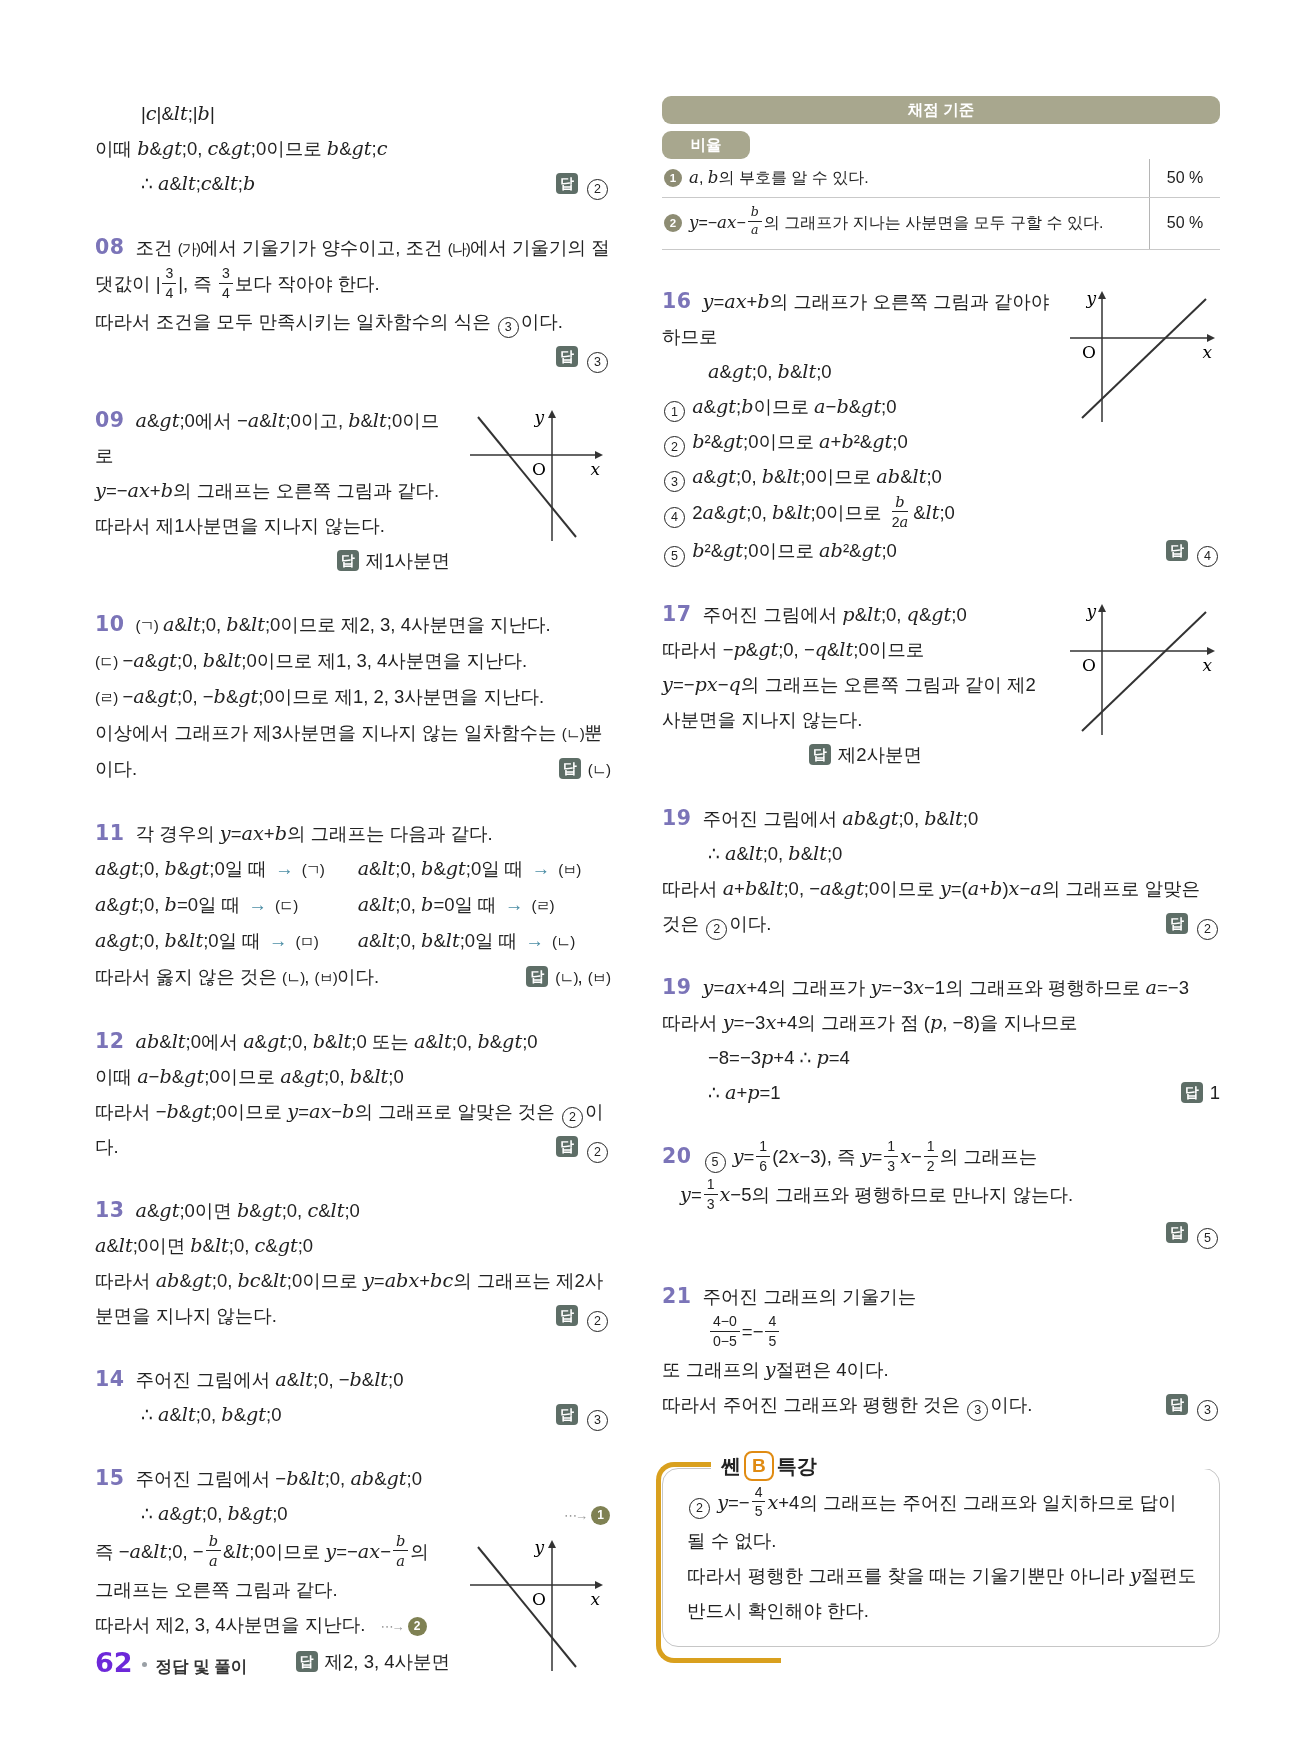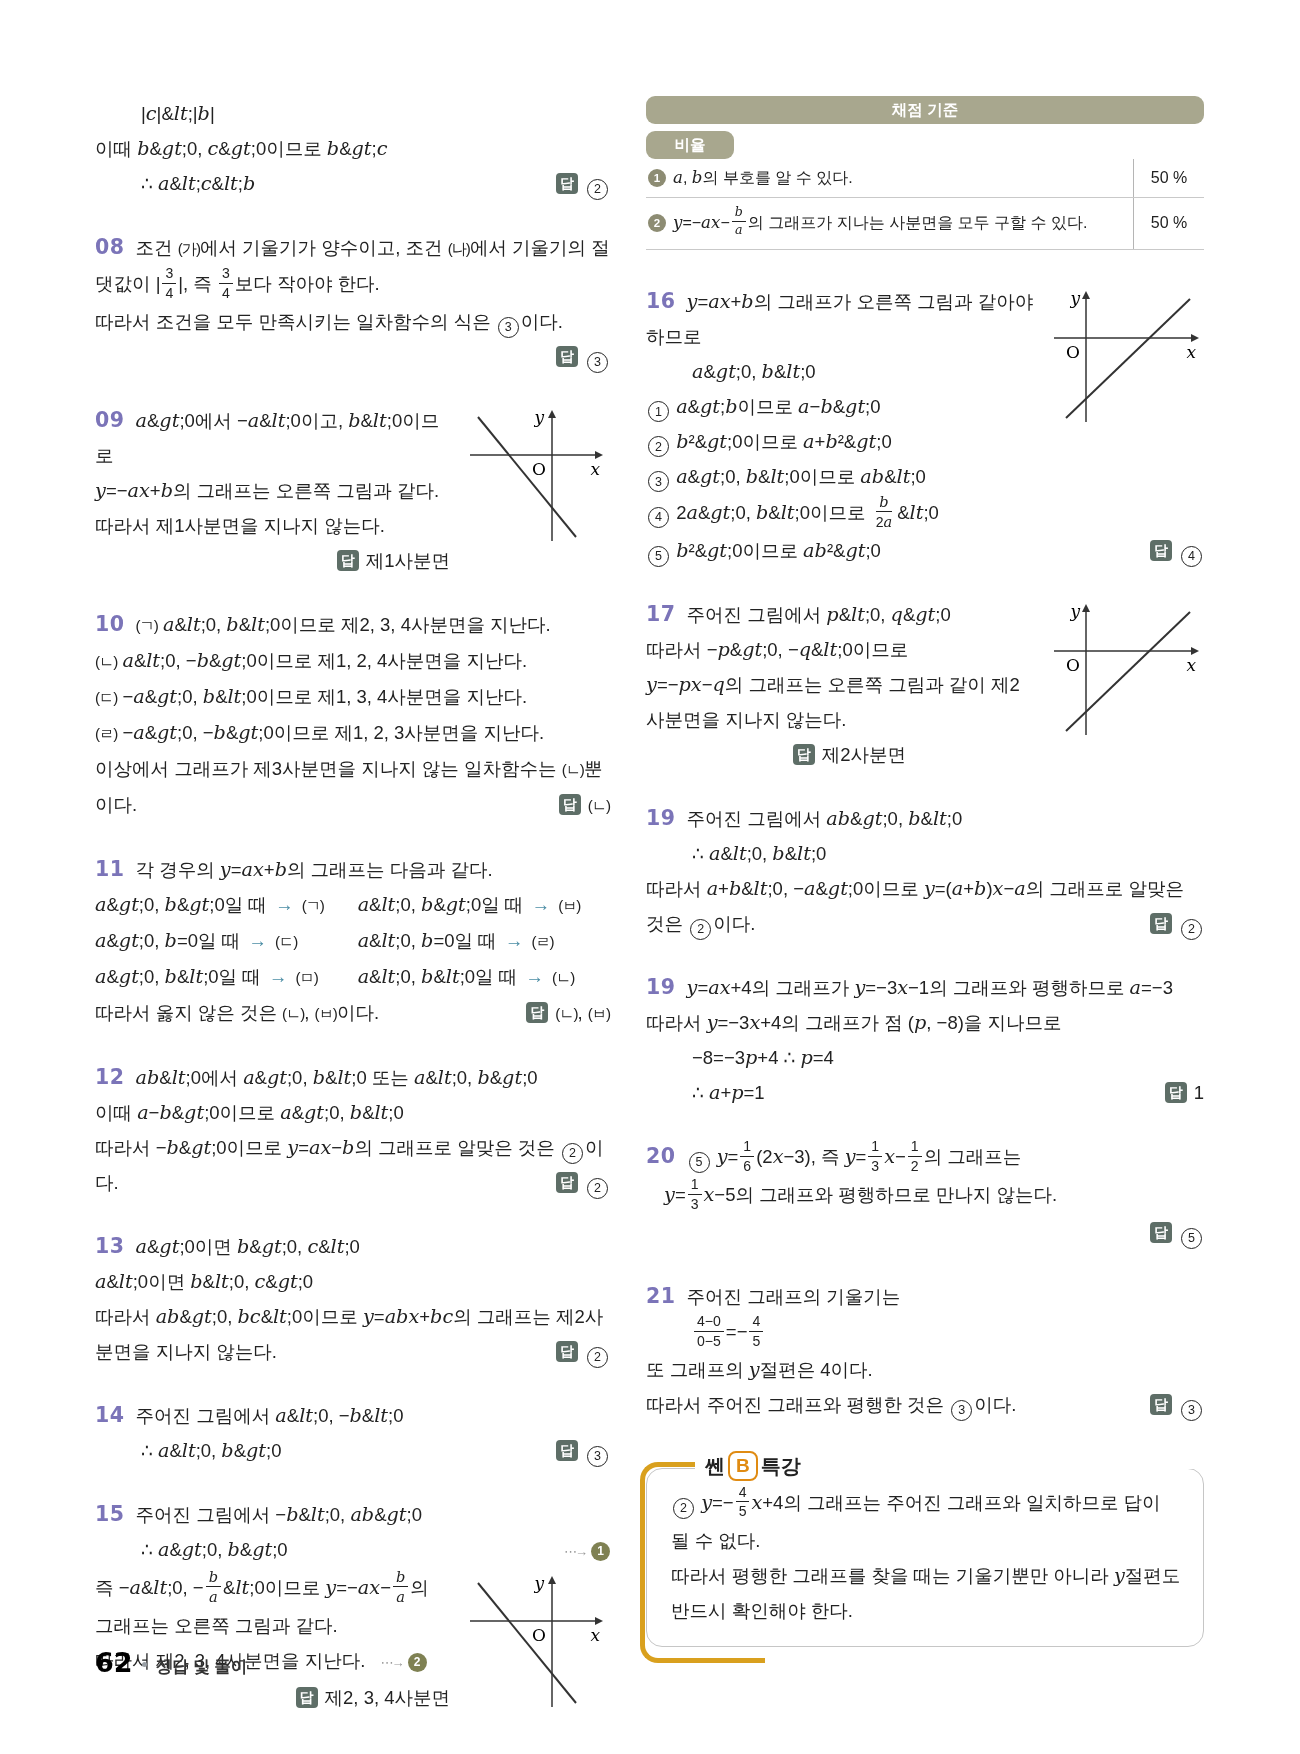--- a/index.html
+++ b/index.html
@@ -1,18 +1,18 @@
 <!DOCTYPE html>
 <html><head>
 <meta charset="utf-8">
 <style>
   html,body{margin:0;padding:0;background:#ffffff;}
   .page{position:relative;width:1300px;height:1754px;background:#ffffff;overflow:hidden;
         font-family:"Liberation Sans","DejaVu Sans",sans-serif;color:#222;font-size:18.5px;line-height:35px;}
-  .cols{position:absolute;left:95px;top:96px;display:flex;gap:36px;}
+  .cols{position:absolute;left:95px;top:96px;display:flex;gap:52px;}
   .col{display:block;}
   .col-left{width:515px;}
   .col-right{width:558px;}
   .block{margin-bottom:29px;}
   .ln{display:flow-root;min-height:35px;}
   .ln.ind{padding-left:46px;}
   .ln.ind-sm{padding-left:18px;}
   .ln.ansline{min-height:35px;}
   .bnum{color:#7b74b8;font-weight:bold;font-size:20.5px;margin-right:11px;
         font-family:"DejaVu Sans",sans-serif;letter-spacing:0.5px;}
@@ -57,21 +57,21 @@
   .sp-bracket{position:absolute;left:-7px;top:-7px;width:120px;height:calc(100% + 14px);
               border:5px solid #d9a01e;border-right:none;border-radius:18px 0 0 18px;pointer-events:none;}
   .sp-bracket::after{content:"";position:absolute;right:0;top:5px;bottom:5px;left:38px;background:transparent;}
   .sp-mask-t{position:absolute;left:130px;top:-12px;right:-10px;height:12px;background:#fff;}
   .sp-label{position:absolute;top:-20px;left:48px;background:#ffffff;padding:0 10px;display:flex;
             align-items:center;gap:3px;font-weight:bold;font-size:20px;color:#222;line-height:34px;}
   .sp-b{color:#e08b12;border:2.5px solid #e08b12;border-radius:8px;padding:0 6px;font-size:19px;
         font-weight:bold;background:#fff;line-height:26px;}
   
   .footer{position:absolute;left:95px;top:1645px;display:flex;align-items:baseline;gap:9px;}
-  .f-num{font-size:27px;font-weight:bold;color:#000000;font-family:"DejaVu Sans",sans-serif;}
+  .f-num{font-size:27px;font-weight:bold;color:#6d28d9;font-family:"DejaVu Sans",sans-serif;}
   .f-dot{width:5px;height:5px;border-radius:50%;background:#9aa0a6;align-self:center;}
   .f-label{font-size:16.5px;color:#333;font-weight:bold;}
   svg text{font-family:"DejaVu Serif","Liberation Serif",serif;}
 </style>
 </head>
 <body>
 
 <div class="page">
   <div class="cols">
     <div class="col col-left" id="colL">
@@ -115,21 +115,20 @@
           <div class="ln">따라서 제1사분면을 지나지 않는다.</div>
           <div class="ln ansline">
             <span class="ans">
               <span class="ans-badge">답</span>
               <span class="ans-val">제1사분면</span>
             </span>
           </div>
         </div>
         <div class="block">
           <div class="ln"><span class="bnum">10</span><span class="pn">(ㄱ)</span> <i class="mv">a</i>&amp;<i class="mv">lt</i>;0, <i class="mv">b</i>&amp;<i class="mv">lt</i>;0이므로 제2, 3, 4사분면을 지난다.</div>
-          <div class="ln"><span class="pn">(ㄴ)</span> <i class="mv">a</i>&amp;<i class="mv">lt</i>;0, −<i class="mv">b</i>&amp;<i class="mv">gt</i>;0이므로 제1, 2, 4사분면을 지난다.</div>
           <div class="ln"><span class="pn">(ㄷ)</span> −<i class="mv">a</i>&amp;<i class="mv">gt</i>;0, <i class="mv">b</i>&amp;<i class="mv">lt</i>;0이므로 제1, 3, 4사분면을 지난다.</div>
           <div class="ln"><span class="pn">(ㄹ)</span> −<i class="mv">a</i>&amp;<i class="mv">gt</i>;0, −<i class="mv">b</i>&amp;<i class="mv">gt</i>;0이므로 제1, 2, 3사분면을 지난다.</div>
           <div class="ln">이상에서 그래프가 제3사분면을 지나지 않는 일차함수는 <span class="pn">(ㄴ)</span>뿐이다.<span class="ans">
               <span class="ans-badge">답</span>
               <span class="ans-val"><span class="pn">(ㄴ)</span></span>
             </span></div>
         </div>
         <div class="block">
           <div class="ln"><span class="bnum">11</span>각 경우의 <i class="mv">y</i>=<i class="mv">ax</i>+<i class="mv">b</i>의 그래프는 다음과 같다.</div>
           <div class="ln pair">

